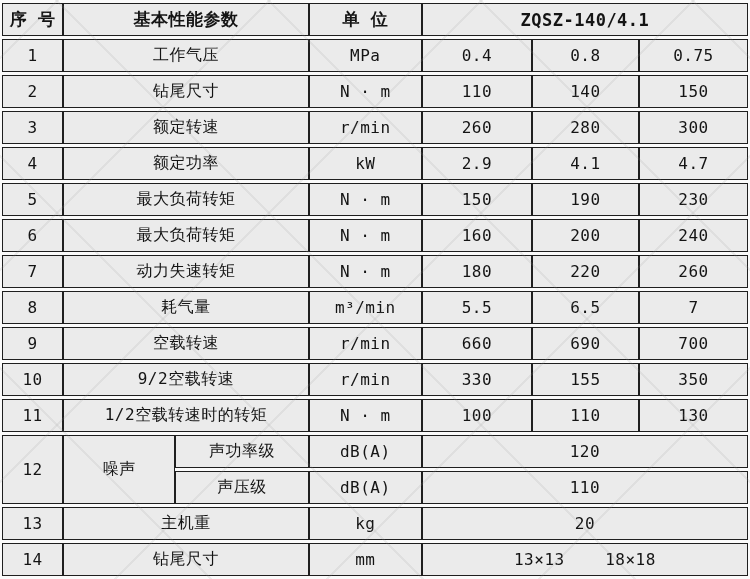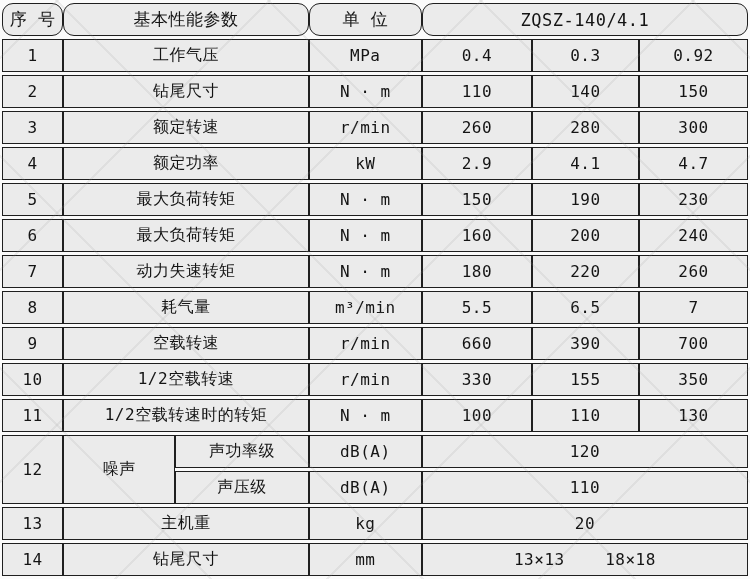--- a/index.html
+++ b/index.html
@@ -31,21 +31,21 @@
     border:1px solid #1f1f1f;
     background:#ebebeb;
     height:31px;
     padding:0 2px;
     text-align:center;
     vertical-align:middle;
     font-size:16px;
     letter-spacing:.5px;
     overflow:hidden;
   }
-  td.hdr{font-weight:normal;font-size:17px;border-radius:11px;}
+  td.hdr{font-weight:bold;font-size:17px;}
   td.pre{white-space:pre;text-align:center;}
 </style>
 </head>
 <body>
 
 <div class="page">
   <div class="watermark"></div>
 
   <table class="spec">
     <colgroup>
@@ -64,22 +64,22 @@
       <td class="hdr" colspan="2">基本性能参数</td>
       <td class="hdr">单 位</td>
       <td class="hdr" colspan="3">ZQSZ-140/4.1</td>
     </tr>
 
     <tr>
       <td>1</td>
       <td colspan="2">工作气压</td>
       <td>MPa</td>
       <td>0.4</td>
-      <td>0.3</td>
-      <td>0.92</td>
+      <td>0.8</td>
+      <td>0.75</td>
     </tr>
 
     <tr>
       <td>2</td>
       <td colspan="2">钻尾尺寸</td>
       <td>N · m</td>
       <td>110</td>
       <td>140</td>
       <td>150</td>
     </tr>
@@ -136,27 +136,27 @@
       <td>5.5</td>
       <td>6.5</td>
       <td>7</td>
     </tr>
 
     <tr>
       <td>9</td>
       <td colspan="2">空载转速</td>
       <td>r/min</td>
       <td>660</td>
-      <td>390</td>
+      <td>690</td>
       <td>700</td>
     </tr>
 
     <tr>
       <td>10</td>
-      <td colspan="2">1/2空载转速</td>
+      <td colspan="2">9/2空载转速</td>
       <td>r/min</td>
       <td>330</td>
       <td>155</td>
       <td>350</td>
     </tr>
 
     <tr>
       <td>11</td>
       <td colspan="2">1/2空载转速时的转矩</td>
       <td>N · m</td>

